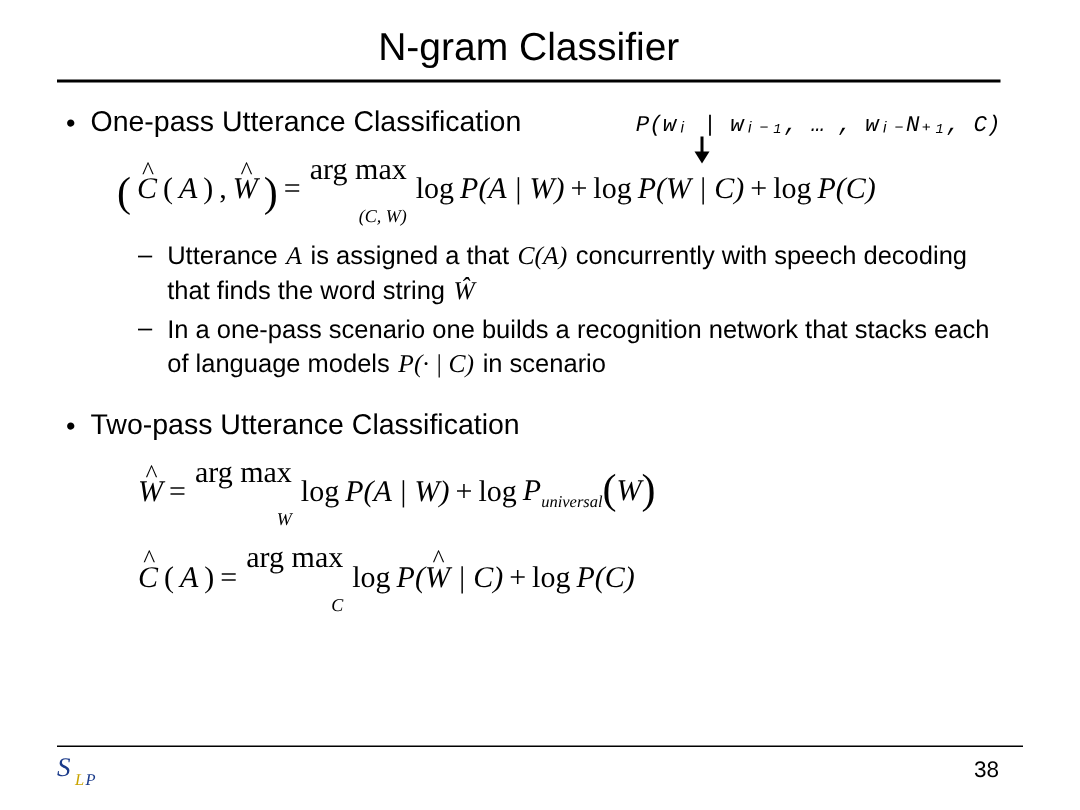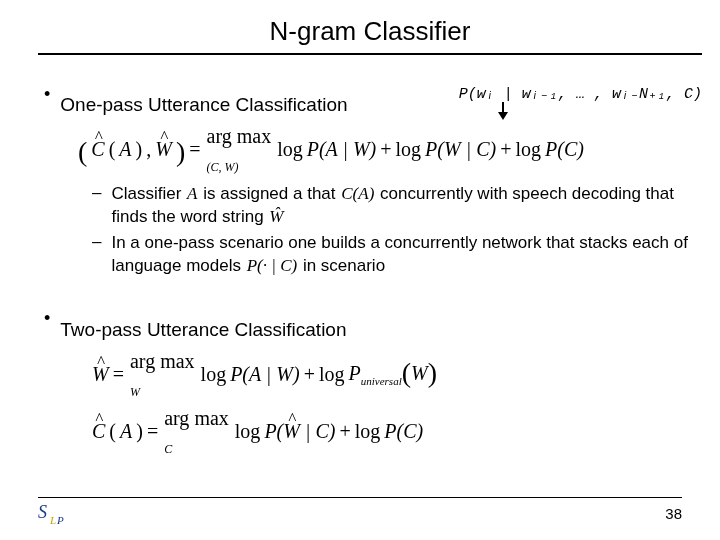--- a/index.html
+++ b/index.html
@@ -1,38 +1,38 @@
 <!DOCTYPE html>
 <html><head>
 <meta charset="utf-8">
 <style>
   * { margin: 0; padding: 0; box-sizing: border-box; }
   html, body { width: 720px; height: 540px; background: #fff; font-family: Arial, Helvetica, sans-serif; color: #000; }
-  .slide { position: relative; width: 720px; height: 540px; padding: 16px 18px 28px 38px; }
+  .slide { position: relative; width: 720px; height: 540px; padding: 16px 53px 28px 38px; }
   .title { font-size: 26px; text-align: center; margin-bottom: 6px; }
   .rule { border: none; border-top: 2.5px solid #000; margin: 0 0 16px 0; }
   .bullet1 { font-size: 19px; margin: 6px 0 10px 6px; display: flex; align-items: center; gap: 10px; }
   .bullet1 .dot { font-size: 18px; line-height: 1; }
-  .bullet1 .txt { flex: 0 0 auto; margin-top: 23px; }
+  .bullet1 .txt { flex: 0 0 auto; }
   .tail { font-family: Liberation Mono, monospace; font-style: italic; font-size: 15px; margin-left: auto; }
   .eq { font-family: 'Times New Roman', serif; font-size: 20px; display: flex; align-items: center; gap: 4px; margin: 6px 0 10px 40px; white-space: nowrap; }
   .eq .rm { font-style: normal; }
   .eq .it { font-style: italic; }
   .eq .hat { position: relative; display: inline-block; }
   .eq .hat::before { content: "^"; position: absolute; left: 50%; top: -0.62em; transform: translateX(-50%); font-size: 0.85em; }
-  .eq .argmax { display: inline-flex; flex-direction: column; align-items: flex-start; line-height: 1; margin: 0 2px; }
+  .eq .argmax { display: inline-flex; flex-direction: column; align-items: flex-end; line-height: 1; margin: 0 2px; }
   .eq .argmax .sub { font-size: 12px; margin-top: 15px; }
   .big { font-size: 28px; line-height: 0; position: relative; top: 2px; }
   .sub-list { margin: 8px 0 18px 54px; font-size: 17px; }
   .sub-list .item { display: flex; gap: 10px; margin: 3px 0; }
   .sub-list .dash { flex: 0 0 auto; }
   .sub-list .itxt { line-height: 1.35; }
   .inline-math { font-family: 'Times New Roman', serif; font-style: italic; padding: 0 1px; }
   .footer-rule { position: absolute; left: 38px; right: 38px; bottom: 42px; border-top: 1.5px solid #000; }
-  .pagenum { position: absolute; right: 38px; bottom: 18px; font-size: 15px; }
+  .pagenum { position: absolute; right: 54px; bottom: 18px; font-size: 15px; }
   .logo { position: absolute; left: 38px; bottom: 10px; }
   .arrow { display: inline-block; width: 8px; height: 18px; position: relative; margin-left: 4px; top: 2px; }
   .arrow::before { content: ""; position: absolute; left: 3px; top: 0; width: 2px; height: 12px; background: #000; }
   .arrow::after { content: ""; position: absolute; left: -1px; top: 10px; border-left: 5px solid transparent; border-right: 5px solid transparent; border-top: 8px solid #000; }
   .arrow-holder { position: relative; display: inline-block; }
 </style>
 </head>
 <body>
 
 <div class="slide">
@@ -70,27 +70,27 @@
     <span class="it">P(W | C)</span>
     <span class="rm">+</span>
     <span class="rm">log</span>
     <span class="it">P(C)</span>
   </div>
 
   <div class="sub-list">
     <div class="item">
       <span class="dash">–</span>
       <span class="itxt">
-        <span>Classifier </span><span class="inline-math">A</span><span> is assigned a that  </span><span class="inline-math"><span class="hat">C</span><span>(A)</span></span><span>  concurrently with speech decoding that finds the word string  </span><span class="inline-math">Ŵ</span>
+        <span>Utterance </span><span class="inline-math">A</span><span> is assigned a that  </span><span class="inline-math"><span class="hat">C</span><span>(A)</span></span><span>  concurrently with speech decoding that finds the word string  </span><span class="inline-math">Ŵ</span>
       </span>
     </div>
     <div class="item">
       <span class="dash">–</span>
       <span class="itxt">
-        <span>In a one-pass scenario one builds a concurrently network that stacks each of language models  </span><span class="inline-math">P(· | C)</span><span>  in scenario</span>
+        <span>In a one-pass scenario one builds a recognition network that stacks each of language models  </span><span class="inline-math">P(· | C)</span><span>  in scenario</span>
       </span>
     </div>
   </div>
 
   <div class="bullet1">
     <span class="dot">•</span>
     <span class="txt">Two-pass Utterance Classification</span>
   </div>
 
   <div class="eq" style="margin-left:54px;">

